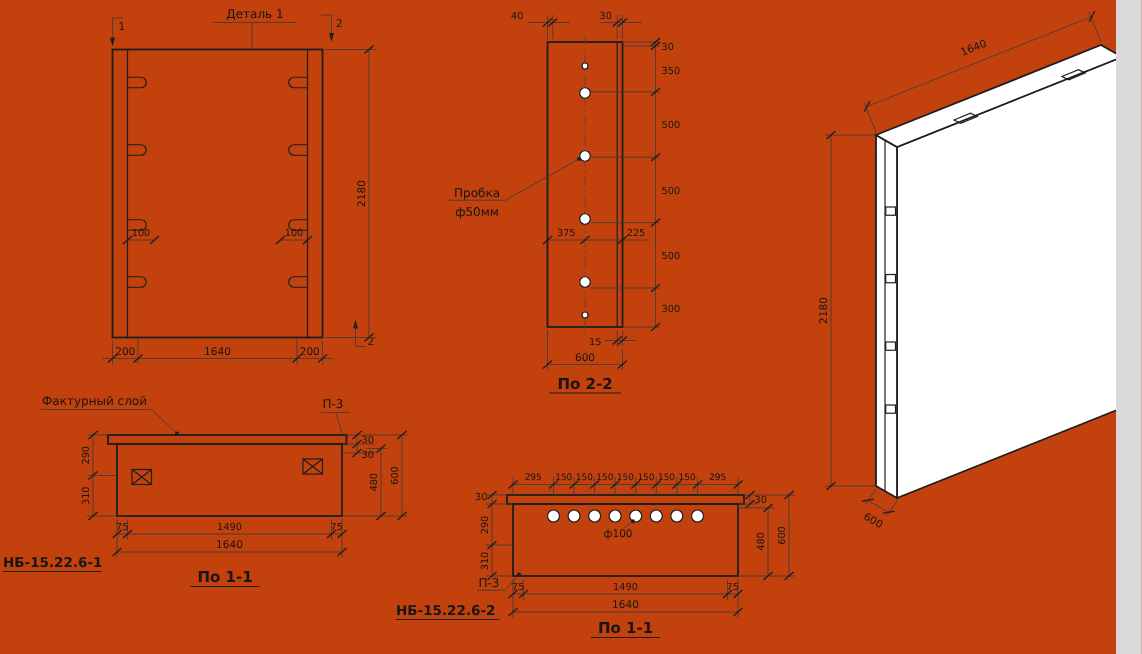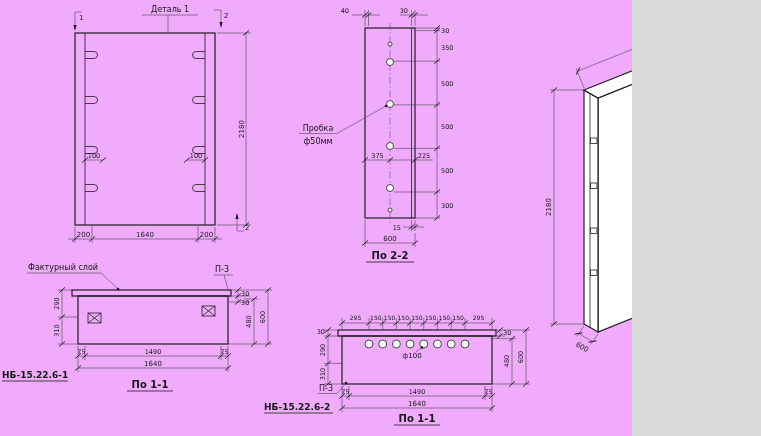--- a/index.html
+++ b/index.html
@@ -1,16 +1,16 @@
 <!DOCTYPE html>
 <html><head>
 <meta charset="utf-8">
 <style>
   html,body{margin:0;padding:0;background:#d9d9d9;}
-  .page{width:632px;height:436px;background:#f0abfc;position:relative;overflow:hidden;}
+  .page{width:744px;height:436px;background:#c2410c;position:relative;overflow:hidden;}
   svg{display:block;}
   svg text{font-family:"DejaVu Sans",sans-serif;fill:#161616;}
   .s1{stroke:#1e1e1e;stroke-width:1.2;fill:none;}
   .s2{stroke:#1e1e1e;stroke-width:.8;fill:none;}
   .s0{stroke:#3c3c3c;stroke-width:.55;fill:none;}
   .dash{stroke:#4a4a4a;stroke-width:.5;fill:none;stroke-dasharray:7 2.5 1.5 2.5;}
   .fw{fill:#ffffff;}
   .hole{fill:#ffffff;stroke:#1e1e1e;stroke-width:.8;}
   .d{font-size:6.5px;}
   .d6{font-size:6px;}

